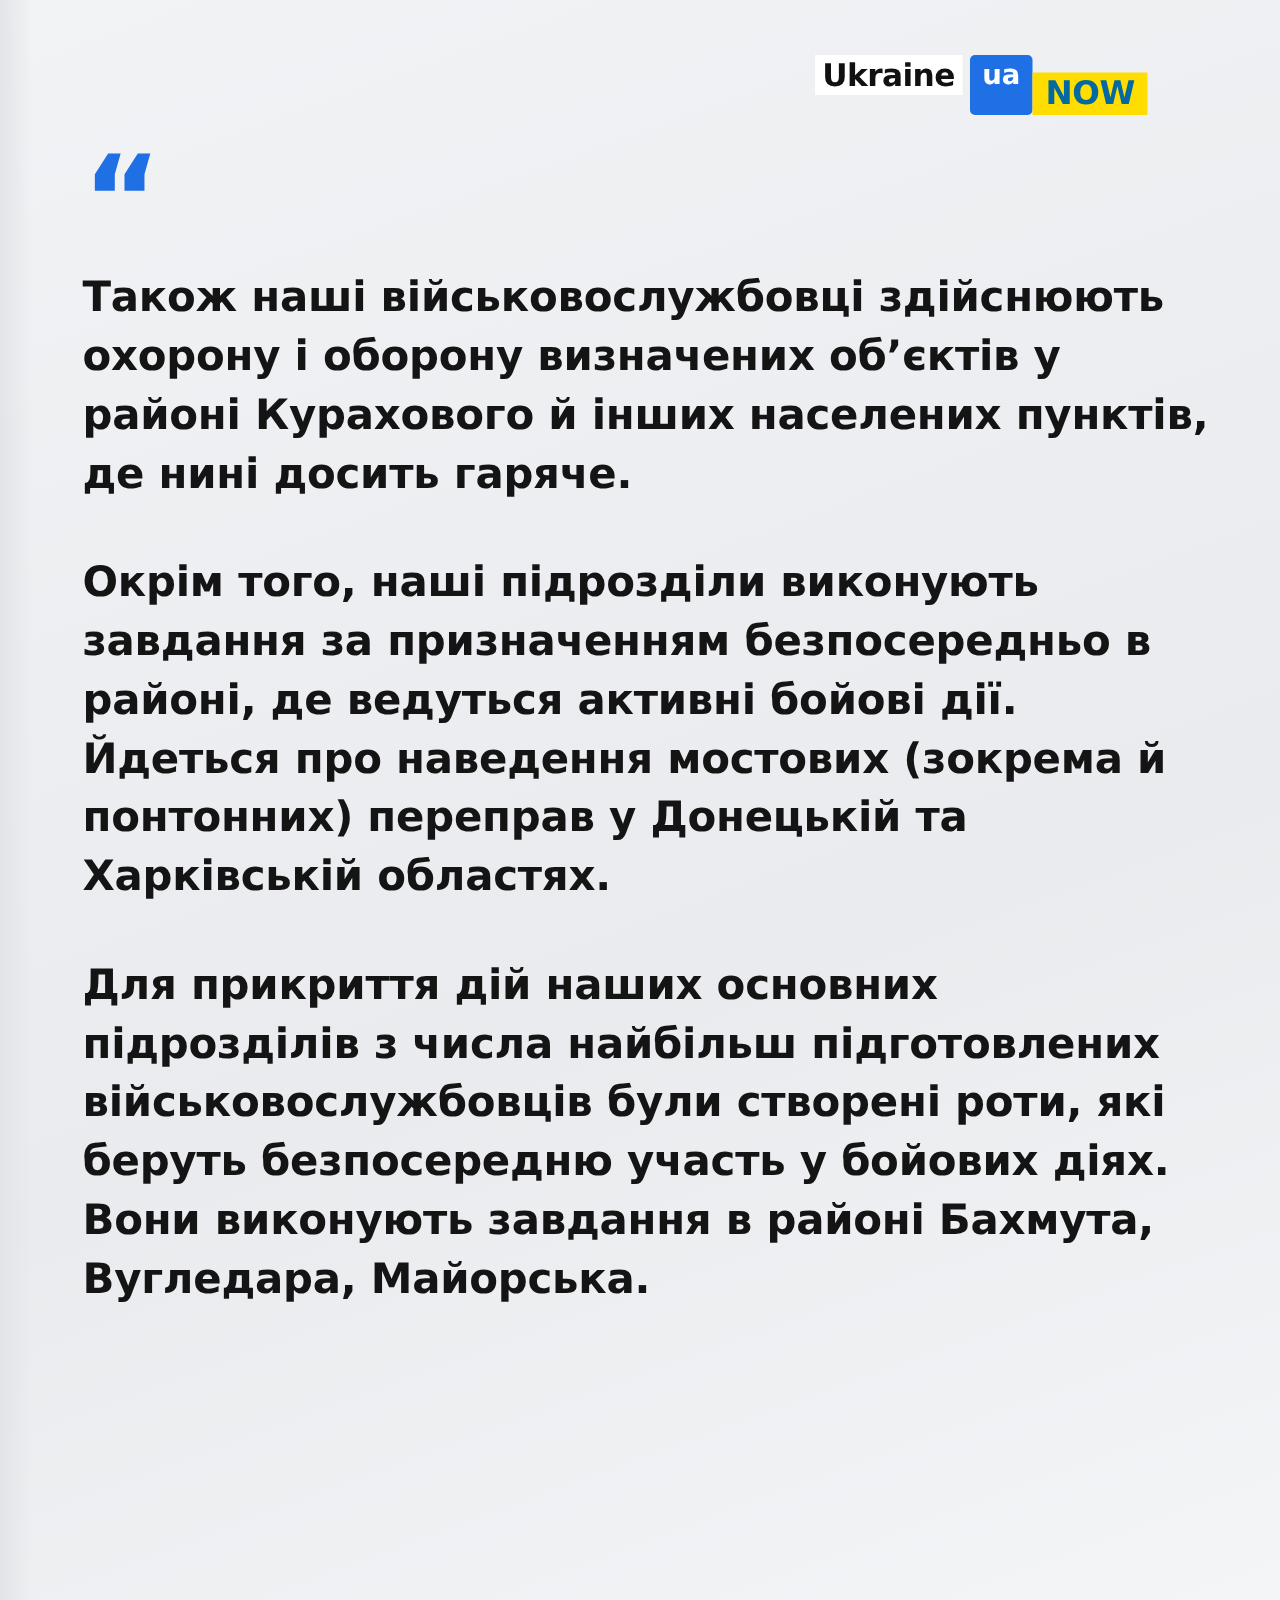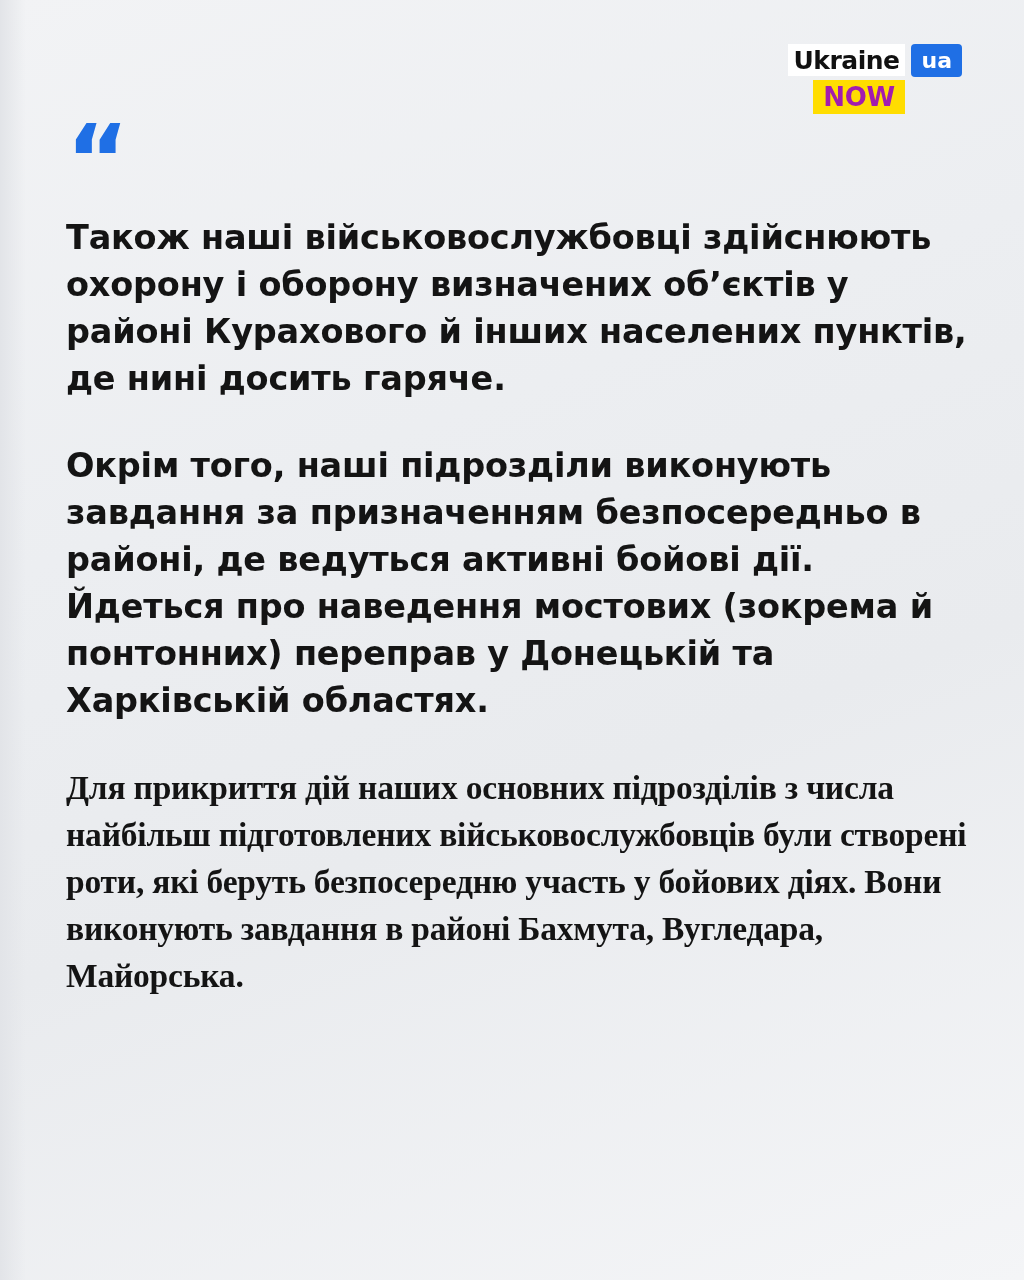--- a/index.html
+++ b/index.html
@@ -29,21 +29,20 @@
     background: linear-gradient(90deg, #e2e4e8 0%, rgba(226,228,232,0) 100%);
     pointer-events: none;
   }
 
   
   .logo {
     position: absolute;
     top: 44px;
     right: 62px;
     display: flex;
-    flex-direction: column;
     align-items: flex-end;
     line-height: 1;
   }
   .logo-row {
     display: flex;
     align-items: flex-start;
   }
   .logo-word {
     font-family: "DejaVu Sans", sans-serif;
     font-weight: 700;
@@ -52,34 +51,34 @@
     color: #111111;
     background: #ffffff;
     padding: 4px 6px 3px 6px;
   }
   .logo-ua {
     font-family: "DejaVu Sans", sans-serif;
     font-weight: 700;
     font-size: 22px;
     color: #ffffff;
     background: #1f6fe5;
-    padding: 6px 10px 5px 10px;
+    padding: 6px 10px 20px 10px;
     margin-left: 6px;
     border-radius: 4px;
   }
   .logo-now {
     font-family: "DejaVu Sans", sans-serif;
     font-weight: 700;
     font-size: 26px;
     letter-spacing: -0.3px;
-    color: #a21caf;
+    color: #0369a1;
     background: #ffdd00;
     padding: 4px 10px 4px 10px;
     margin-top: 3px;
-    margin-right: 57px;
+    margin-right: 44px;
   }
 
   
   .quote-mark {
     position: absolute;
     left: 66px;
     top: 112px;
     font-family: "DejaVu Sans", sans-serif;
     font-weight: 700;
     font-size: 96px;
@@ -98,21 +97,21 @@
   .para {
     font-family: "DejaVu Sans", sans-serif;
     font-weight: 700;
     font-size: 33.5px;
     line-height: 47px;
     color: #141414;
     letter-spacing: -0.2px;
     margin: 0 0 40px 0;
     white-space: pre-wrap;
   }
-  .para:last-child { margin-bottom: 0; font-family: Liberation Serif, serif; }
+  .para:last-child { margin-bottom: 0; }
 </style>
 </head>
 <body>
 
 <div class="card">
 
   <div class="logo">
     <div class="logo-row">
       <span class="logo-word">Ukraine</span>
       <span class="logo-ua">ua</span>

